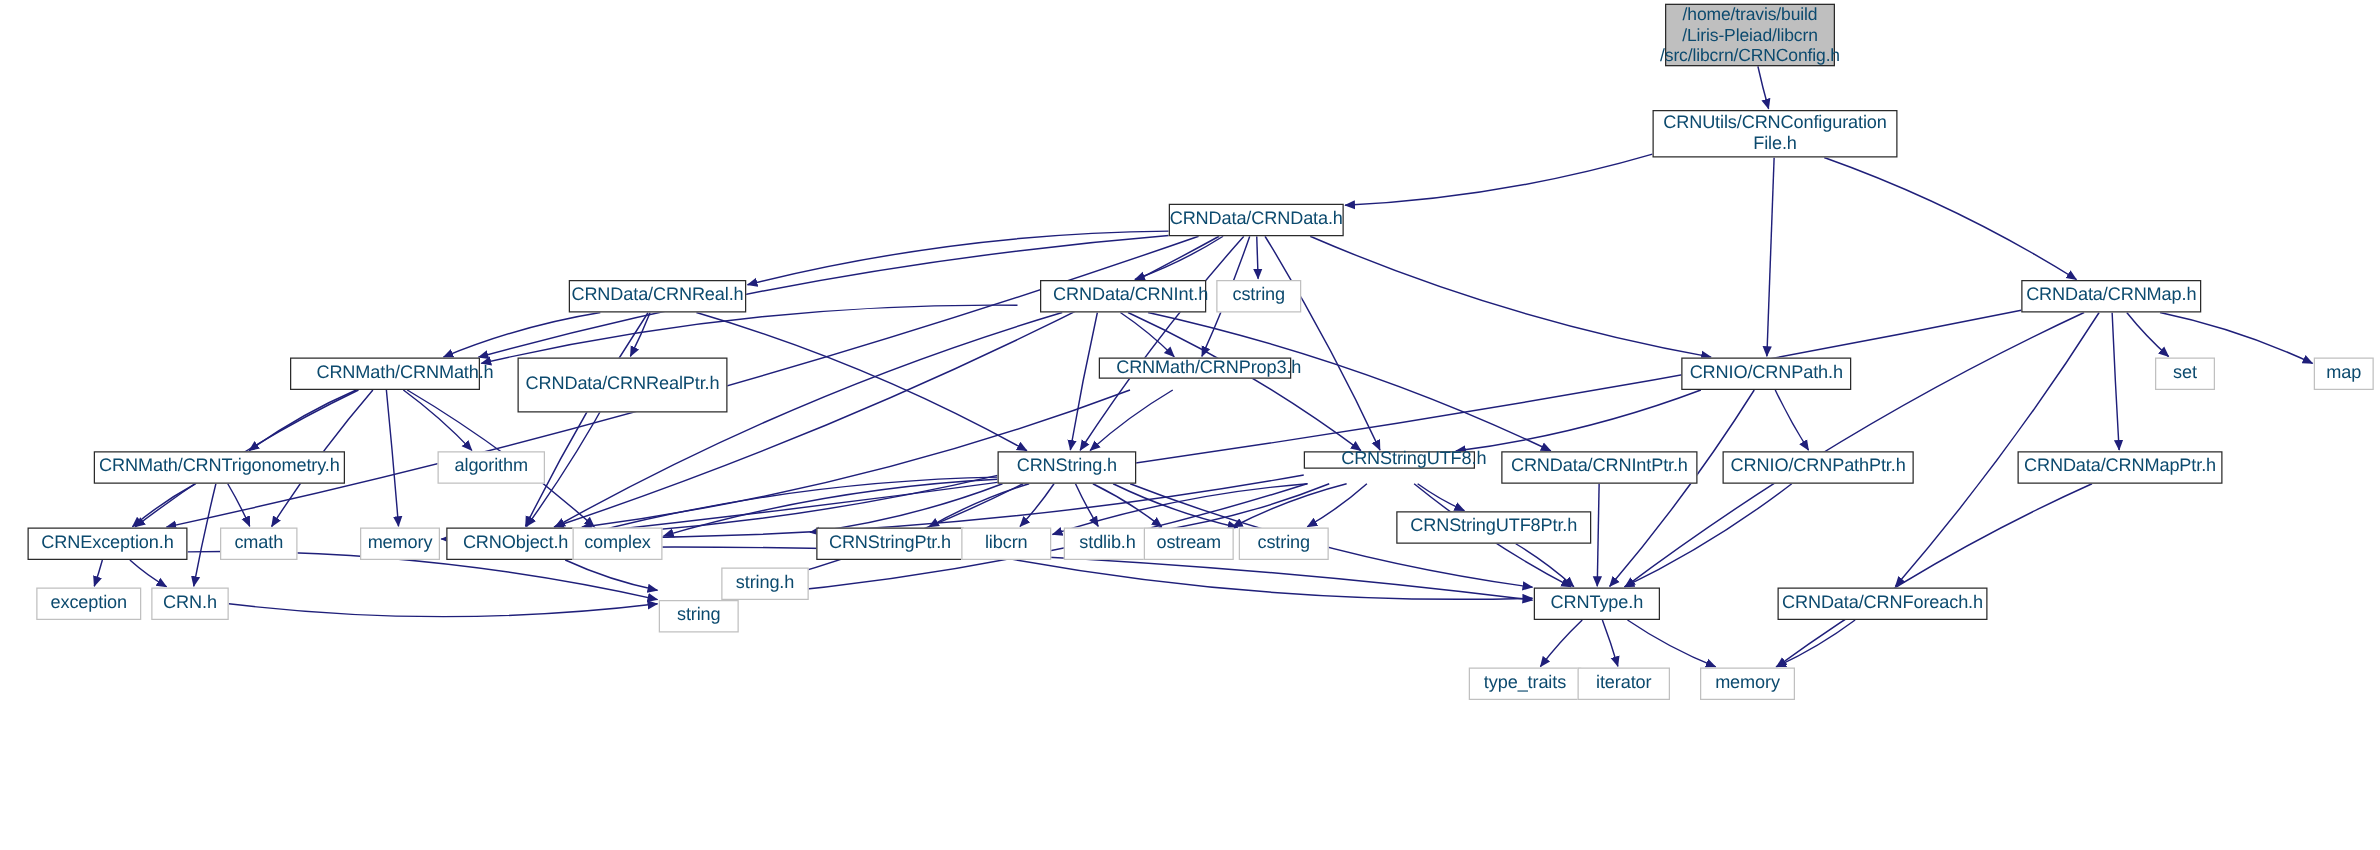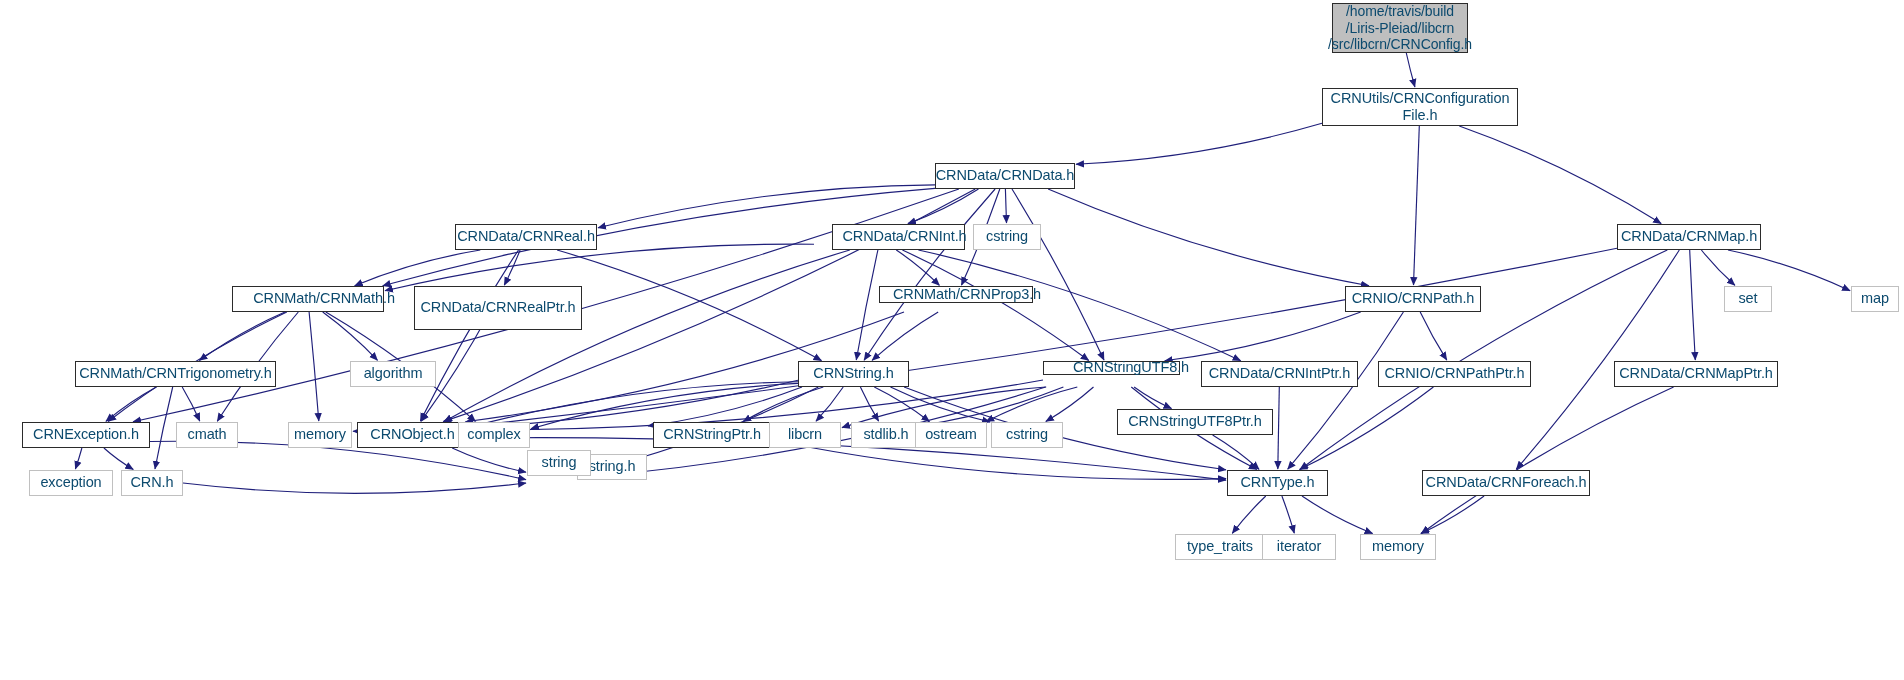--- a/index.html
+++ b/index.html
@@ -138,20 +138,20 @@
       <div class="node sys" style="left: 458px; top: 422px; width: 72px; height: 26px;">complex</div>
       <div class="node sys" style="left: 577px; top: 422px; width: 70px; height: 26px; margin-top: 32px;">string.h</div>
       <div class="node hdr2" style="left: 653px; top: 422px; width: 118px; height: 26px;">CRNStringPtr.h</div>
       <div class="node sys" style="left: 769px; top: 422px; width: 72px; height: 26px;">libcrn</div>
       <div class="node sys" style="left: 851px; top: 422px; width: 70px; height: 26px;">stdlib.h</div>
       <div class="node sys" style="left: 915px; top: 422px; width: 72px; height: 26px;">ostream</div>
       <div class="node sys" style="left: 991px; top: 422px; width: 72px; height: 26px;">cstring</div>
       <div class="node hdr2" style="left: 1117px; top: 409px; width: 156px; height: 26px;">CRNStringUTF8Ptr.h</div>
       <div class="node sys" style="left: 29px; top: 470px; width: 84px; height: 26px;">exception</div>
       <div class="node sys" style="left: 121px; top: 470px; width: 62px; height: 26px;">CRN.h</div>
-      <div class="node sys" style="left: 527px; top: 450px; width: 64px; height: 26px;">string</div>
+      <div class="node sys" style="left: 527px; top: 480px; width: 64px; height: 26px;">string</div>
       <div class="node hdr2" style="left: 1227px; top: 470px; width: 101px; height: 26px;">CRNType.h</div>
       <div class="node hdr2" style="left: 1422px; top: 470px; width: 168px; height: 26px;">CRNData/CRNForeach.h</div>
       <div class="node sys" style="left: 1175px; top: 534px; width: 90px; height: 26px;">type_traits</div>
       <div class="node sys" style="left: 1262px; top: 534px; width: 74px; height: 26px;">iterator</div>
       <div class="node sys" style="left: 1360px; top: 534px; width: 76px; height: 26px;">memory</div>
     </div>
 </div>
 
 </body></html>

